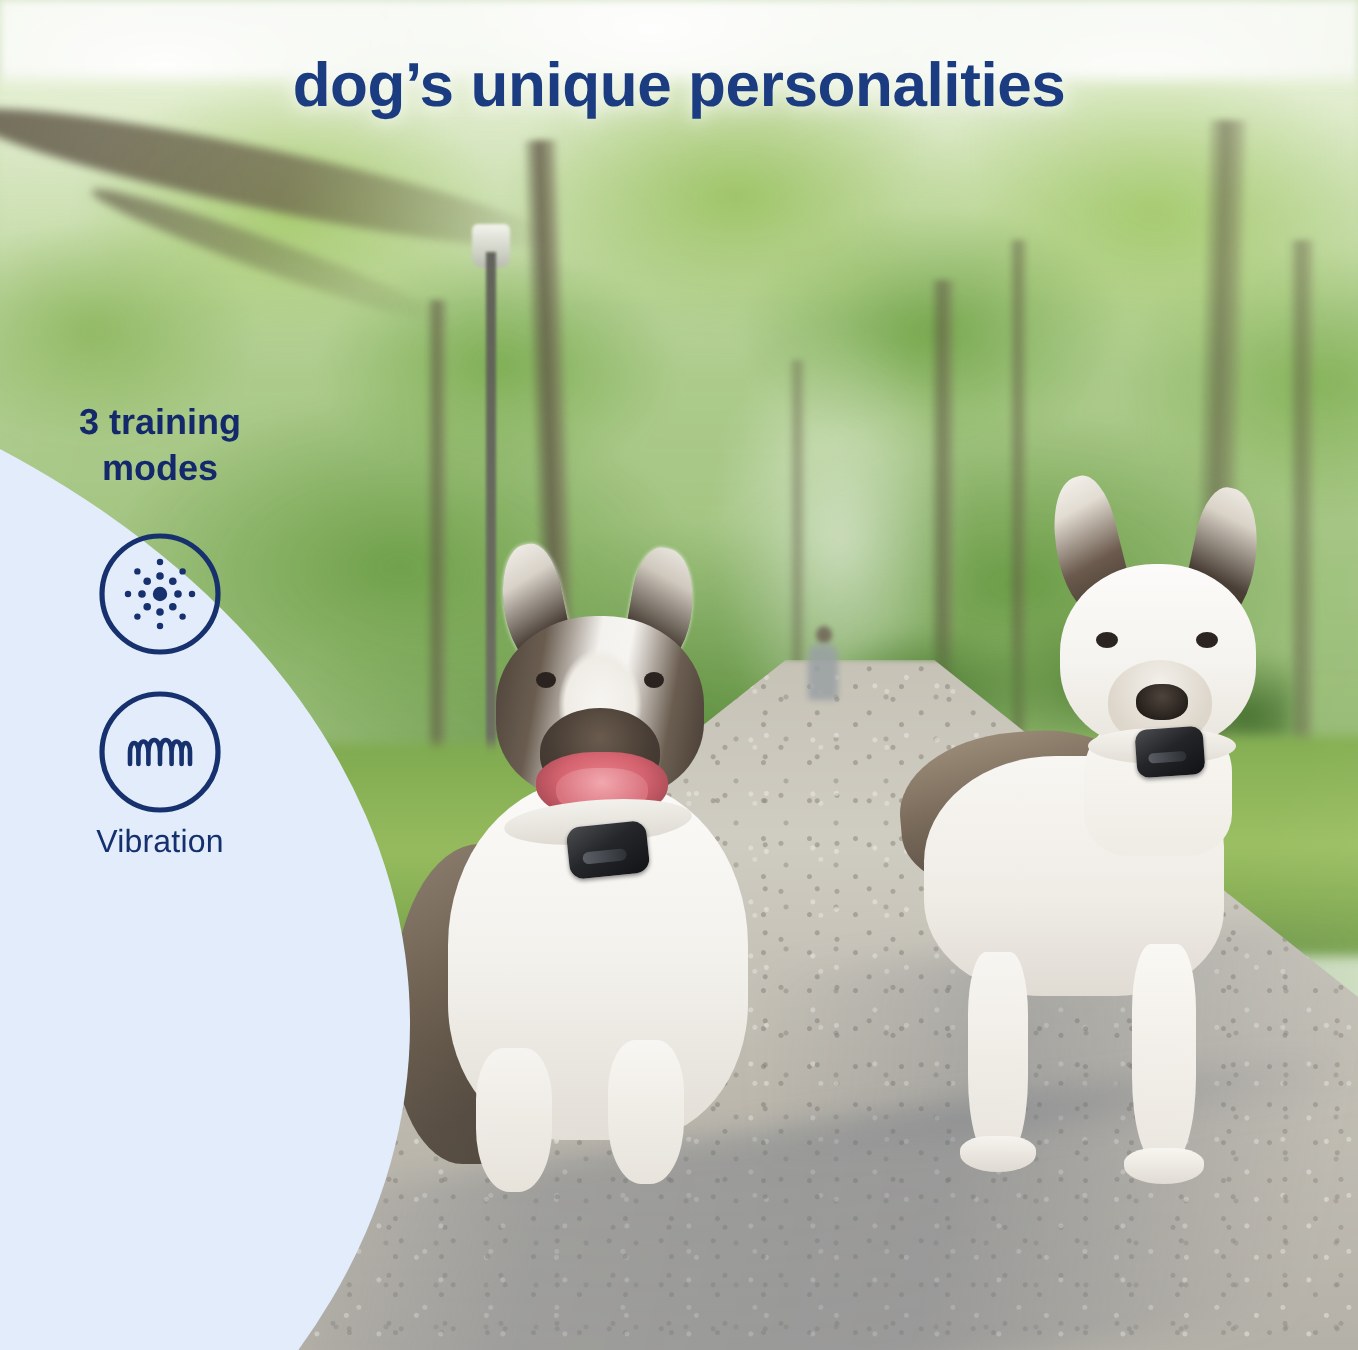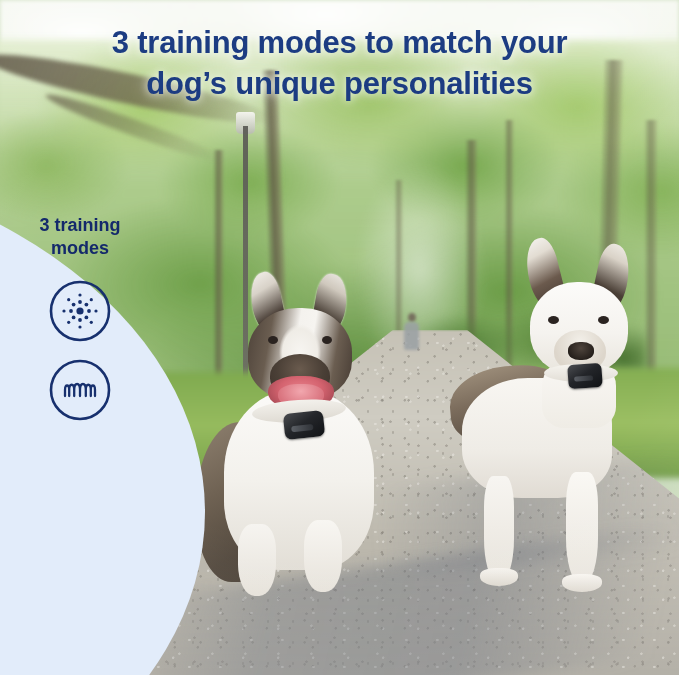--- a/index.html
+++ b/index.html
@@ -377,21 +377,21 @@
   .panel-content {
     position: absolute;
     left: 310px;
     top: 0;
     width: 160px;
     height: 100%;
     text-align: center;
   }
 
   .panel-title {
-    margin-top: 62px;
+    margin-top: 48px;
     color: #14296b;
     font-size: 18px;
     font-weight: bold;
     line-height: 1.28;
     padding: 0 14px;
     text-align: center;
   }
 
   .mode-list { margin-top: 20px; }
   .mode {
@@ -479,21 +479,20 @@
       <div class="d2-muzzle"></div>
       <div class="d2-nose"></div>
       <div class="d2-collar"></div>
       <div class="d2-device"></div>
     </div>
 
     <div class="photo-soft"></div>
   </div>
 
   <div class="headline">
-    <span>3 training modes to match your</span>
     <span class="l2">dog’s unique personalities</span>
   </div>
 
   <div class="panel">
     <div class="panel-content">
 
       <div class="panel-title">3 training modes</div>
 
       <div class="mode-list">
 
@@ -521,19 +520,20 @@
             <circle cx="19.7" cy="19.7" r="1.6" fill="#17306e"></circle>
           </svg>
         </div>
 
 
         <div class="mode">
           <svg class="mode-icon" viewBox="0 0 62 62">
             <circle cx="31" cy="31" r="29" fill="none" stroke="#17306e" stroke-width="2.6"></circle>
             <path d="M16 37 L16 31 C16 25 20.2 25 20.2 31 L20.2 37 M20.2 31 C20.2 24 25.2 24 25.2 31 L25.2 37 M25.2 31 C25.2 23 31 23 31 31 L31 37 M31 31 C31 23 36.8 23 36.8 31 L36.8 37 M36.8 31 C36.8 24 41.8 24 41.8 31 L41.8 37 M41.8 31 C41.8 25 46 25 46 31 L46 37" fill="none" stroke="#17306e" stroke-width="2.3" stroke-linecap="round" stroke-linejoin="round"></path>
           </svg>
+          <div class="mode-label">Vibration</div>
         </div>
 
       </div>
     </div>
   </div>
 
 </div>
 
 </body></html>

